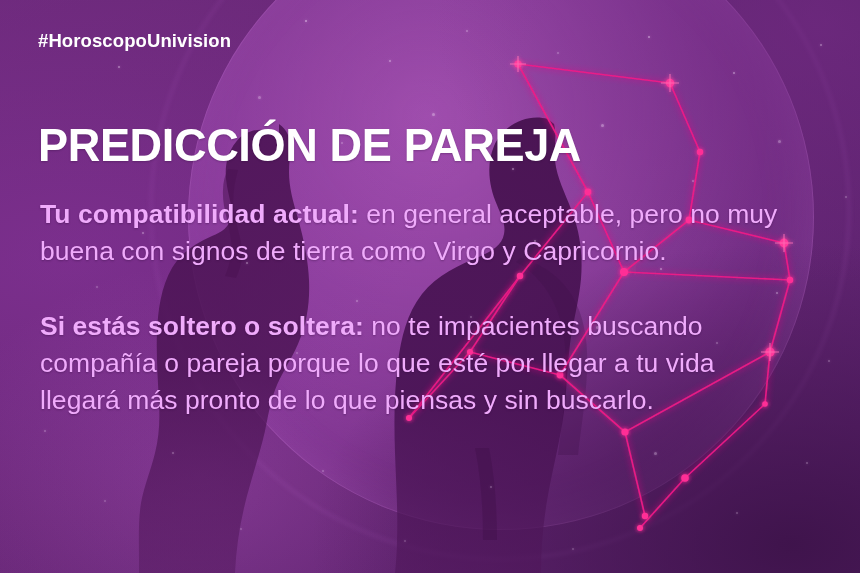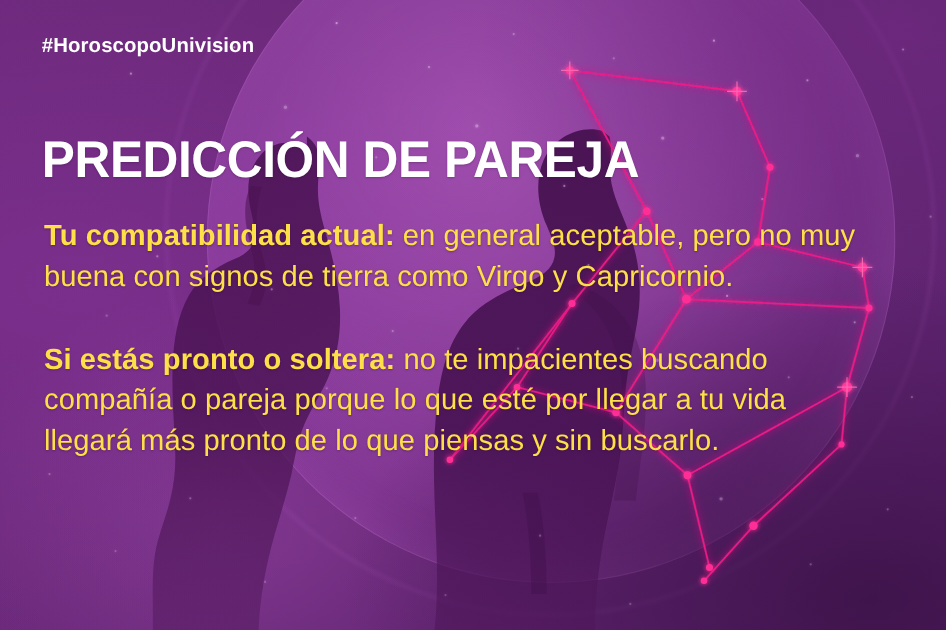--- a/index.html
+++ b/index.html
@@ -94,21 +94,21 @@
     font-size:47px; line-height:1;
     font-weight:700; letter-spacing:-.4px;
     color:#ffffff;
     transform:scaleX(.96); transform-origin:left top;
     text-shadow:0 1px 2px rgba(40,10,50,.28);
   }
 
   .body{
     position:absolute; left:40px; top:196px;
     width:740px;
-    color:#fde047;
+    color:#f0abfc;
     font-size:26.5px;
     line-height:37px;
     font-weight:400;
     letter-spacing:.05px;
     text-shadow:0 1px 2px rgba(45,12,56,.35);
   }
   .para{ margin:0; }
   .para + .para{ margin-top:38px; }
   .para b{ font-weight:700; }
 </style>
@@ -328,18 +328,18 @@
   <div class="content">
 
     <div class="hashtag">#HoroscopoUnivision</div>
 
     <h1 class="title">PREDICCIÓN DE PAREJA</h1>
 
     <div class="body">
 
       <p class="para"><b>Tu compatibilidad actual:</b><span> en general aceptable, pero no muy buena con signos de tierra como Virgo y Capricornio.</span></p>
 
-      <p class="para"><b>Si estás pronto o soltera:</b><span> no te impacientes buscando compañía o pareja porque lo que esté por llegar a tu vida llegará más pronto de lo que piensas y sin buscarlo.</span></p>
+      <p class="para"><b>Si estás soltero o soltera:</b><span> no te impacientes buscando compañía o pareja porque lo que esté por llegar a tu vida llegará más pronto de lo que piensas y sin buscarlo.</span></p>
 
     </div>
   </div>
 
 </div>
 
 </body></html>

